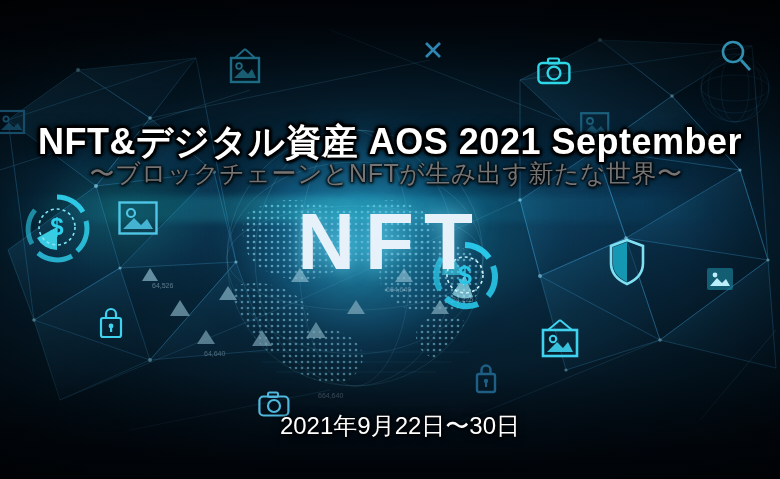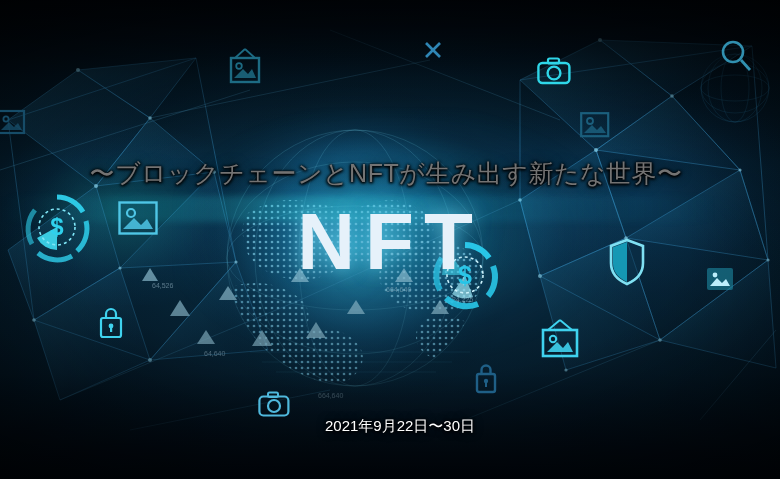--- a/index.html
+++ b/index.html
@@ -71,21 +71,21 @@
   }
   .nft-mark{
     position:absolute;left:0;right:0;top:196px;
     text-align:center;
     font-size:80px;font-weight:bold;letter-spacing:10px;
     color:#e6f1fa;
     text-shadow:0 0 18px rgba(130,230,255,.55), 0 0 40px rgba(40,170,220,.35);
   }
   .footer{
     position:absolute;left:0;right:0;top:410px;text-align:center;
-    color:#ffffff;font-size:15px;line-height:31px;
+    color:#ffffff;font-size:24px;line-height:31px;
     text-shadow:0 0 3px #000, 1px 1px 3px #000, 0 0 10px rgba(0,0,0,.85);
     padding-left:20px;
   }
   .footer div{white-space:nowrap;}
 
   
   .icon{position:absolute;}
   .ic-dollar-left{left:18px;top:188px;}
   .ic-photo-left{left:118px;top:201px;}
   .ic-lock-left{left:98px;top:305px;}
@@ -381,20 +381,21 @@
     <svg width="34" height="34" viewBox="0 0 34 34">
       <rect x="2" y="6" width="26" height="22" fill="none" stroke="#164c68" stroke-width="2.2"></rect>
       <circle cx="10" cy="14" r="2.6" fill="none" stroke="#164c68" stroke-width="1.8"></circle>
       <path d="M5 25 L13 17 L18 22 L22 18 L26 25 Z" fill="#164c68" fill-opacity="0.8"></path>
     </svg>
   </div>
 
   <div class="nft-mark">NFT</div>
 
 
+  <h1 class="title">NFT&amp;デジタル資産 AOS 2021 September</h1>
 
   <div class="subtitle">〜ブロックチェーンとNFTが生み出す新たな世界〜</div>
 
   <div class="footer">
     <div>2021年9月22日〜30日</div>
   </div>
 
 </div>
 
 </body></html>

